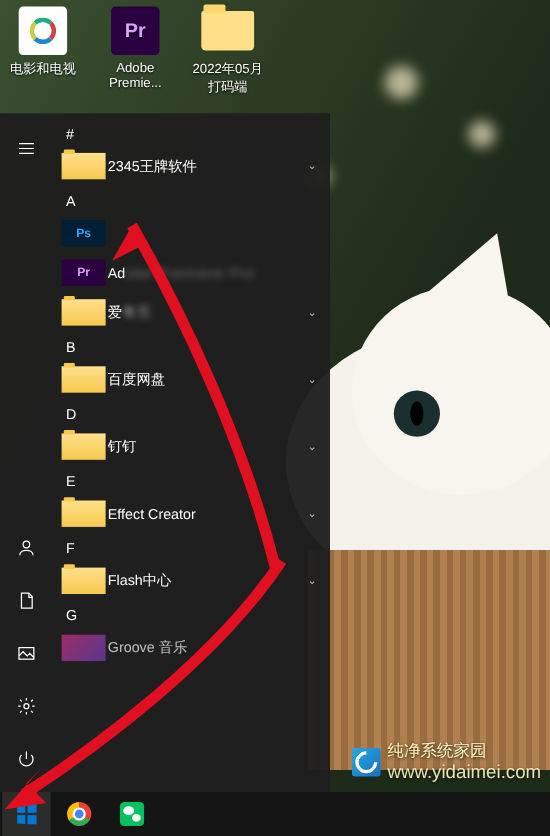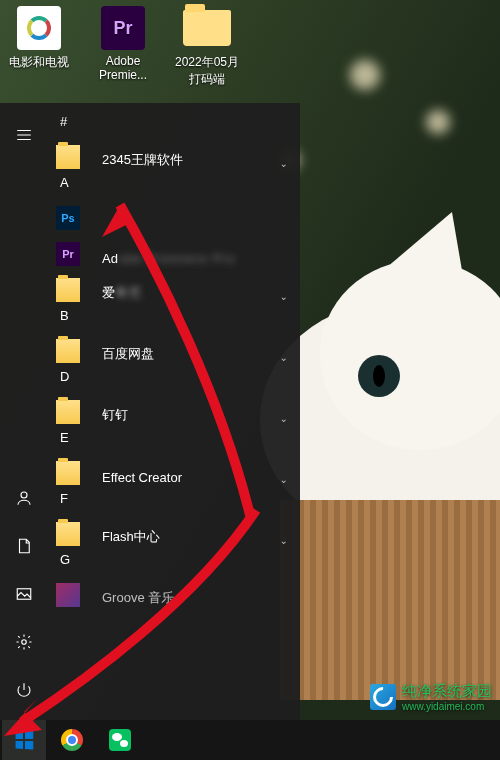--- a/index.html
+++ b/index.html
@@ -26,23 +26,23 @@
 
   .start-menu { position:absolute; left:0; top:103px; width:300px; bottom:40px; background:rgba(30,30,30,0.96); display:flex; color:#fff; }
   .rail { width:48px; display:flex; flex-direction:column; align-items:center; }
   .rail .top { padding-top:12px; }
   .rail .bottom { margin-top:auto; padding-bottom:10px; display:flex; flex-direction:column; gap:8px; }
   .rail-btn { width:40px; height:40px; display:flex; align-items:center; justify-content:center; color:#fff; cursor:pointer; }
   .rail-btn svg { width:18px; height:18px; stroke:#fff; fill:none; stroke-width:1.5; }
 
   .apps { flex:1; overflow:hidden; font-size:13px; padding-top:5px;}
   .section-letter { padding:6px 12px 4px; color:#fff; font-size:13px; }
-  .app-row { height:36px; display:flex; align-items:flex-end; padding:0 12px 0 8px; gap:22px; cursor:pointer; position:relative;}
+  .app-row { height:36px; display:flex; align-items:center; padding:0 12px 0 8px; gap:2px; cursor:pointer; position:relative;}
   .app-row .chev { position:absolute; right:12px; color:#bbb; font-size:10px; }
-  .app-ico { width:24px; height:24px; border-radius:0; display:flex; align-items:center; justify-content:center; font-size:11px; font-weight:bold; flex-shrink:0; }
+  .app-ico { width:40px; height:24px; border-radius:0; display:flex; align-items:center; justify-content:center; font-size:11px; font-weight:bold; flex-shrink:0; }
   .ico-folder { background:linear-gradient(#ffe08a,#f7c94f); position:relative; }
   .ico-folder::before{content:"";position:absolute;top:-3px;left:2px;width:10px;height:4px;background:#f7c94f;border-radius:1px 1px 0 0;}
   .ico-ps { background:#001e36; color:#31a8ff; }
   .ico-pr { background:#2a0040; color:#d9a0ff; }
   .ico-note { background:#ffd400; position:relative;}
   .ico-note::after{content:"";position:absolute;right:0;bottom:0;border:5px solid transparent;border-right-color:#1e1e1e;border-bottom-color:#1e1e1e;}
   .ico-movie { background:linear-gradient(135deg,#00b7ff,#0078d4); }
   .ico-movie::after{content:"";margin-left:3px;border:5px solid transparent;border-left:8px solid #fff;}
   .ico-groove { background:linear-gradient(135deg,#d63384,#6f42c1); }
   .blur-label { filter: blur(3px); color:#aaa; letter-spacing:1px;}
@@ -57,24 +57,24 @@
   .chrome-ico::after{content:"";position:absolute;inset:5px;border-radius:50%;background:#4285f4;border:2px solid #fff;}
   .wechat-ico{width:22px;height:22px;border-radius:4px;background:#07c160;position:relative;}
   .wechat-ico::before{content:"";position:absolute;left:3px;top:4px;width:10px;height:8px;background:#fff;border-radius:50%;}
   .wechat-ico::after{content:"";position:absolute;right:3px;bottom:4px;width:8px;height:7px;background:#fff;border-radius:50%;}
 
   .arrow { position:absolute; pointer-events:none; }
   .arrow svg { overflow:visible; }
   .arrow-line { stroke:#e01020; stroke-width:10; fill:none; }
   .arrow-head { fill:#e01020; }
 
-  .watermark { position:absolute; right:8px; bottom:48px; display:flex; align-items:center; gap:6px; color:#22c55e; font-size:15px; text-shadow:0 1px 3px rgba(0,0,0,.8); }
+  .watermark { position:absolute; right:8px; bottom:48px; display:flex; align-items:center; gap:6px; color:#fef9c3; font-size:15px; text-shadow:0 1px 3px rgba(0,0,0,.8); }
   .wm-logo { width:26px; height:26px; background:linear-gradient(135deg,#2aa8e0,#1470c0); border-radius:3px; position:relative; display:flex; align-items:center; justify-content:center;}
   .wm-logo::before{content:"";width:14px;height:14px;border:3px solid #fff;border-top-color:transparent;border-radius:50%;transform:rotate(45deg);}
-  .wm-url { font-size:10px; opacity:.9; display:block; }
+  .wm-url { font-size:17px; opacity:.9; display:block; }
 </style>
 </head>
 <body>
 
 <div class="wallpaper">
   <div class="bokeh" style="top:60px;right:120px;"></div>
   <div class="bokeh" style="top:150px;right:200px;width:20px;height:20px;"></div>
   <div class="bokeh" style="top:110px;right:50px;width:24px;height:24px;"></div>
   <div class="ear"></div>
   <div class="cat-body"></div>

